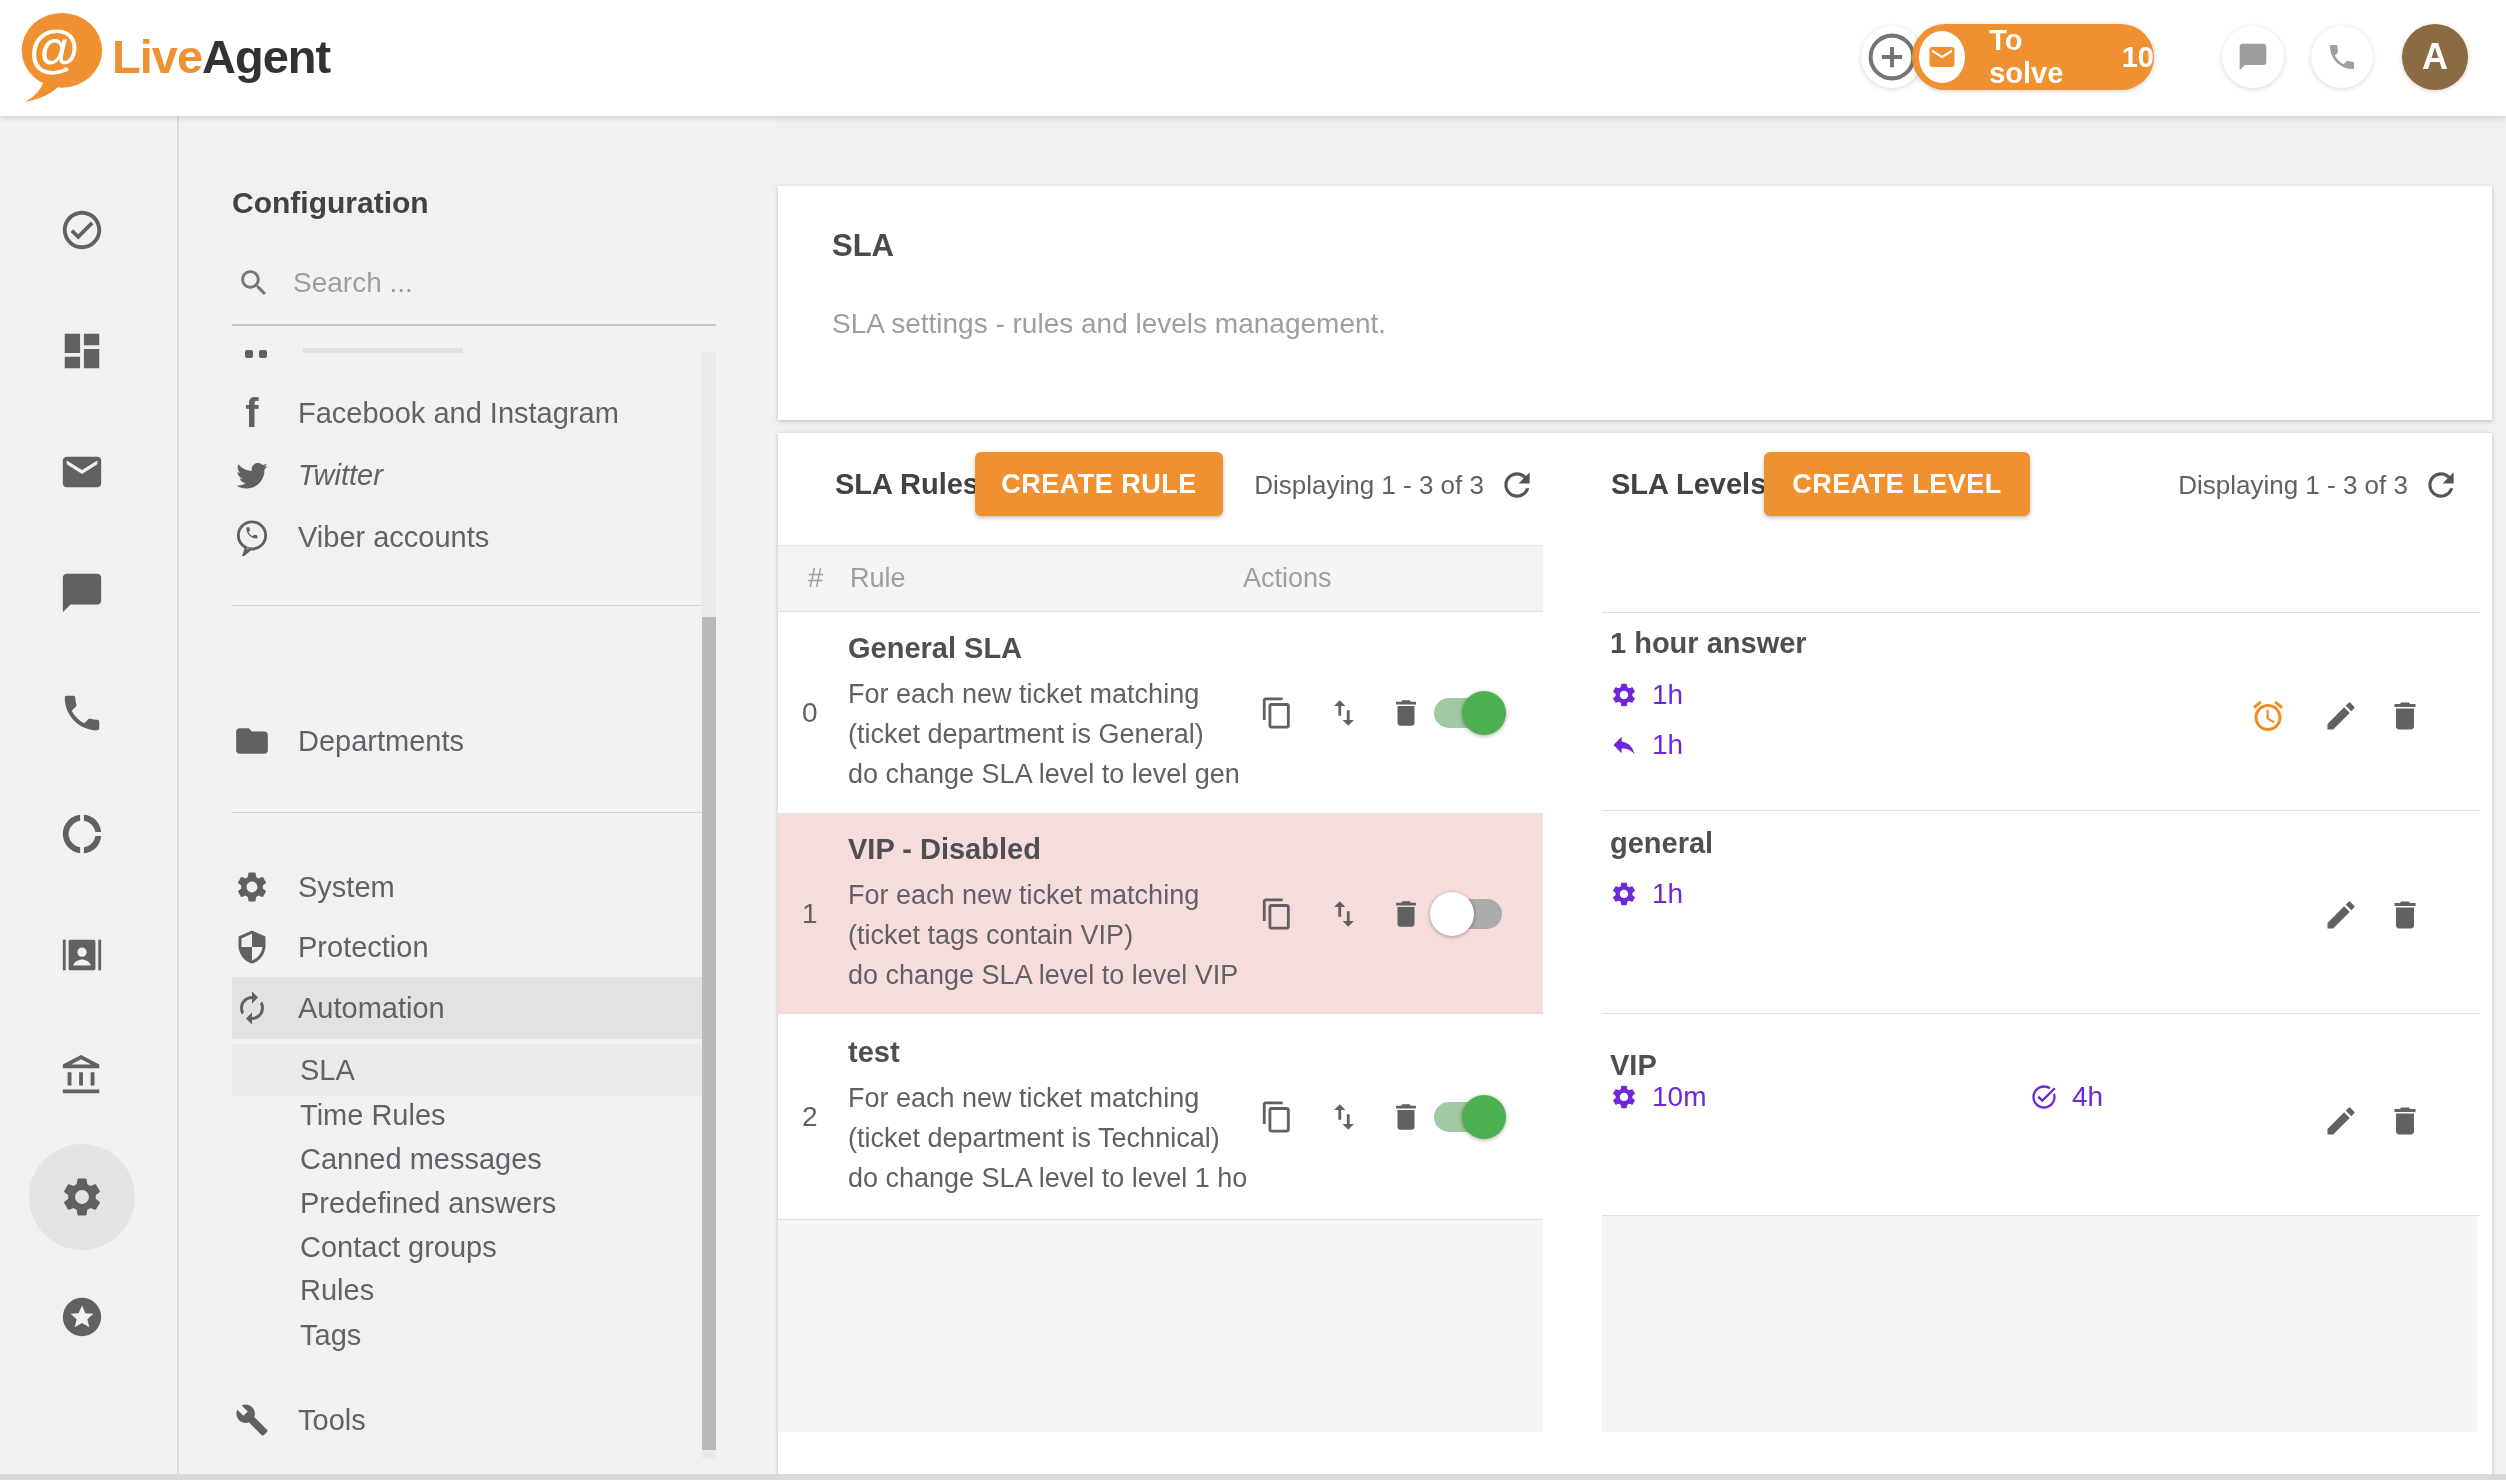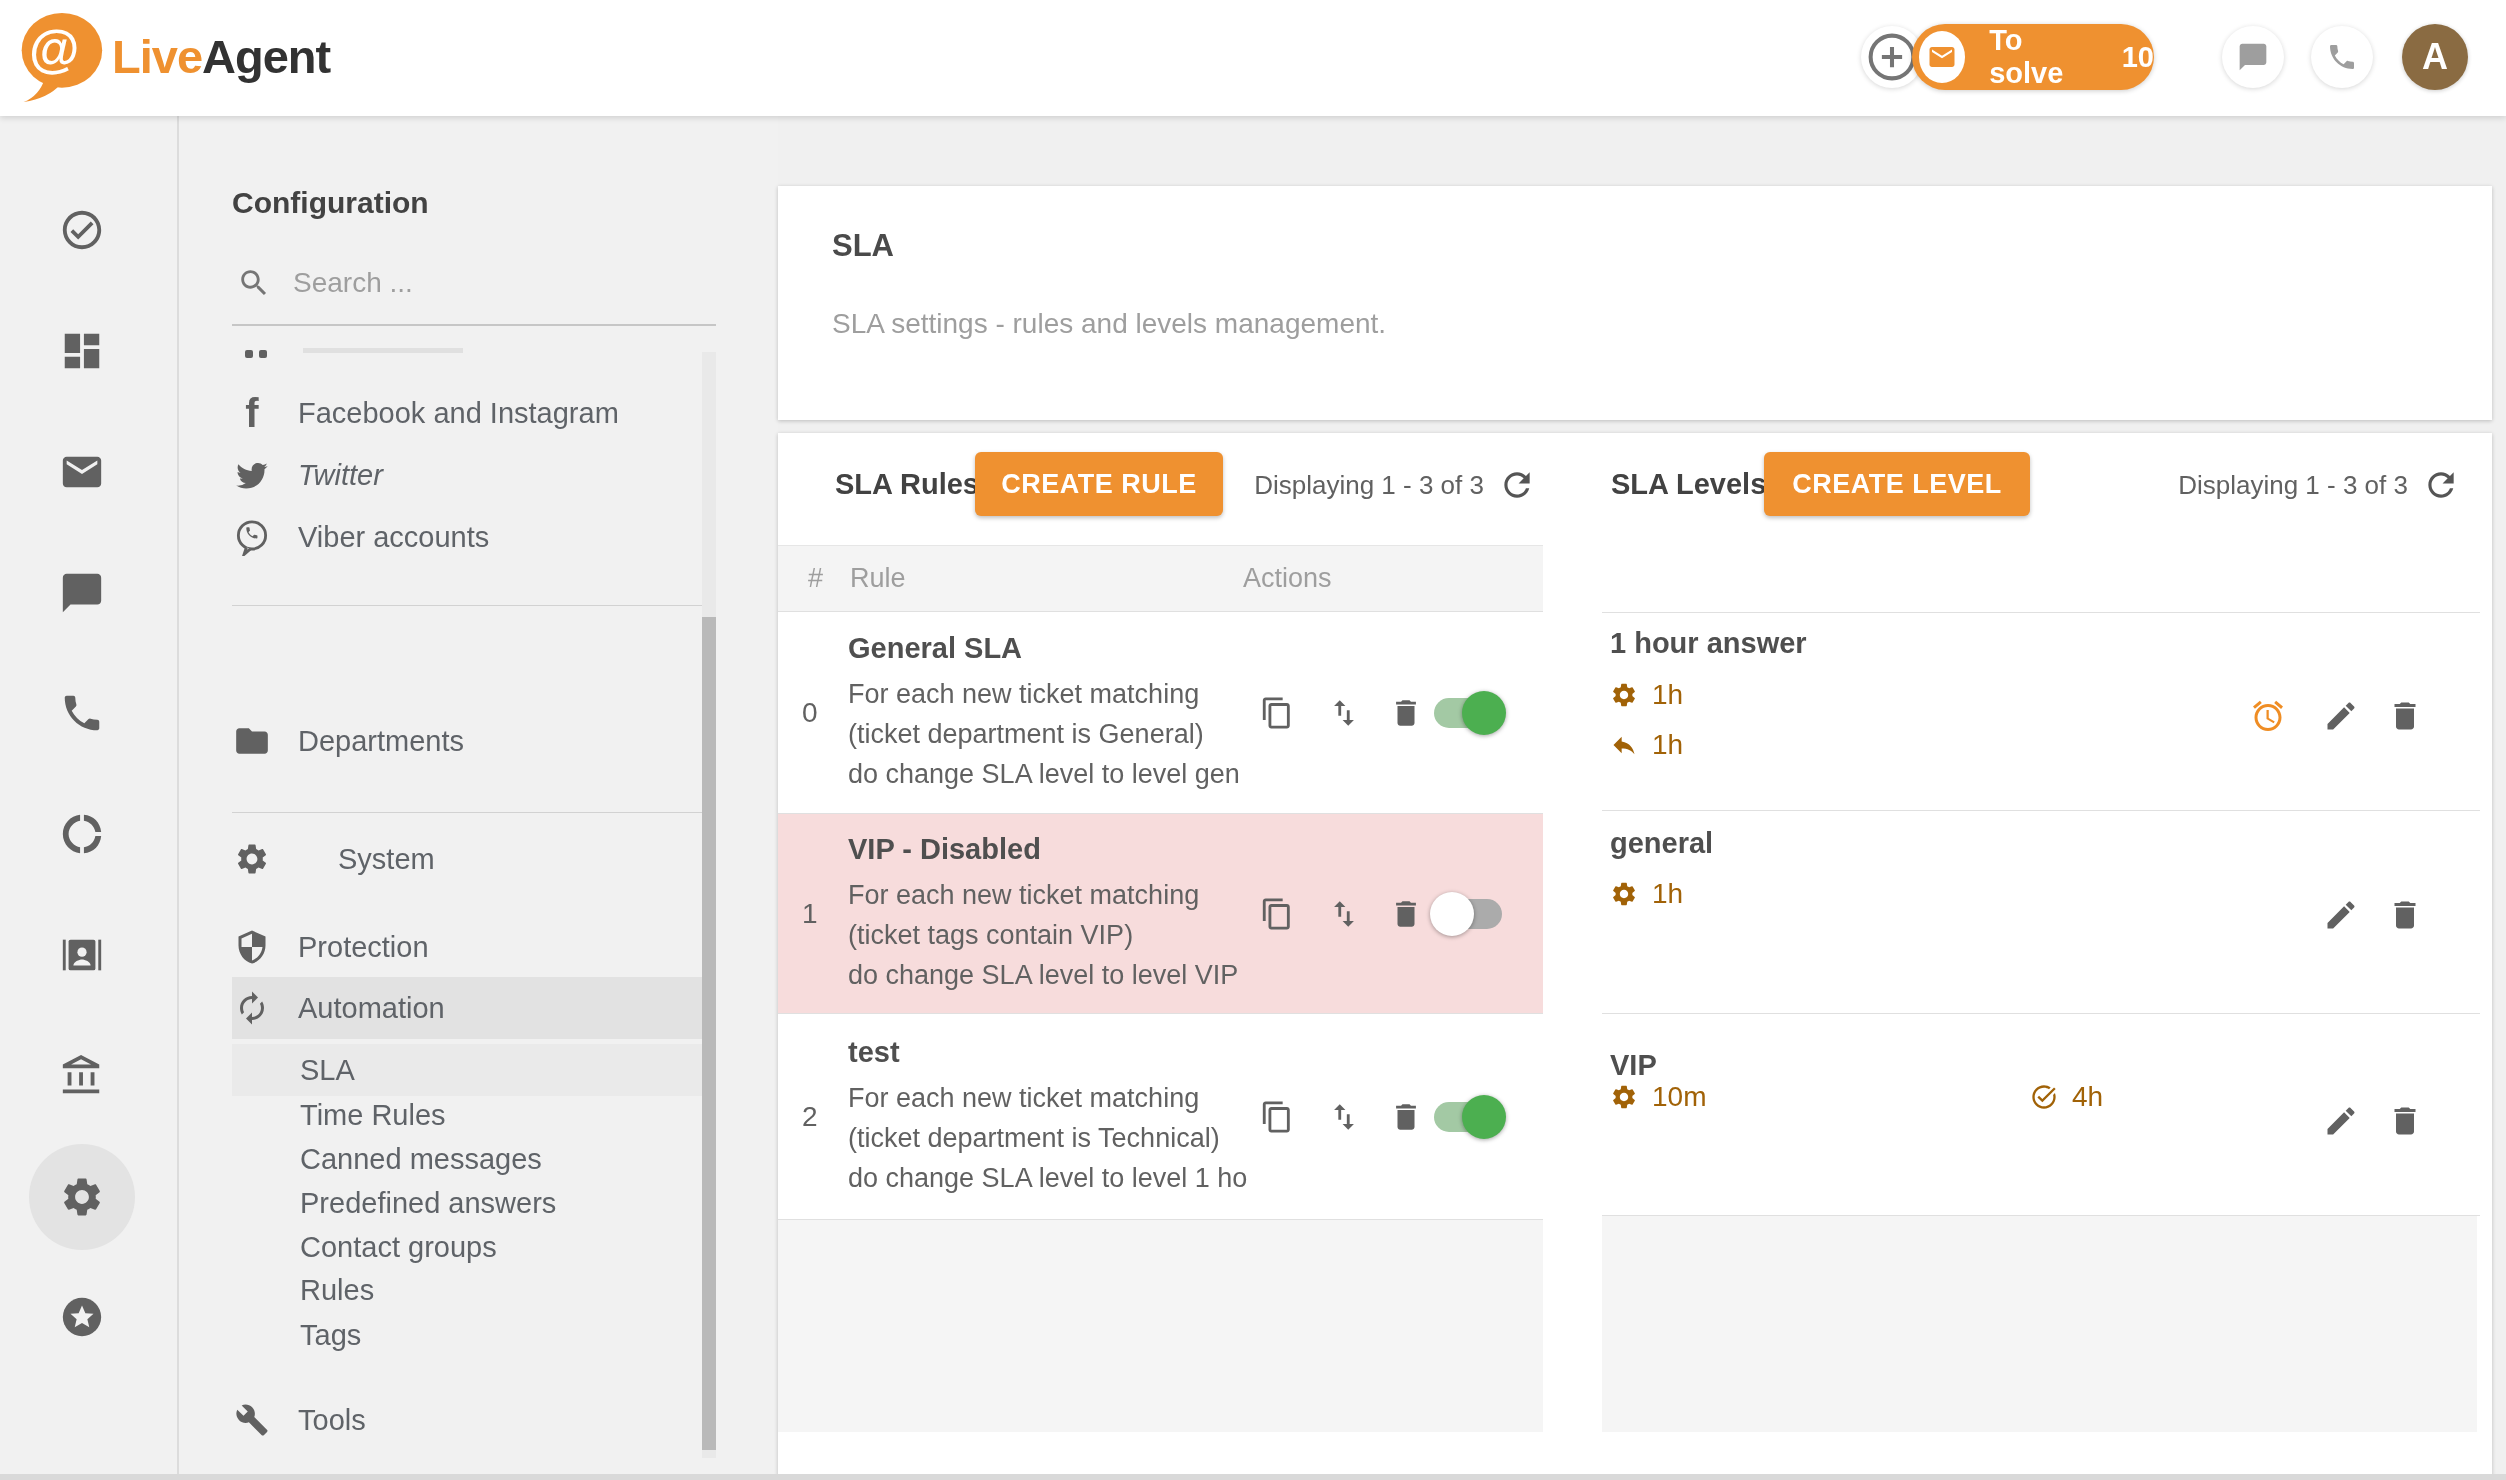--- a/index.html
+++ b/index.html
@@ -91,21 +91,21 @@
   .toggle .knob{position:absolute;top:1px;width:44px;height:44px;border-radius:50%;box-shadow:0 1px 4px rgba(0,0,0,.35);}
   .toggle.on .track{background:#a3c9a4;}
   .toggle.on .knob{left:32px;background:#4caf50;}
   .toggle.off .track{background:#ababab;}
   .toggle.off .knob{left:0;background:#fff;}
   .gray-foot-left{position:absolute;left:0;top:787px;width:765px;height:212px;background:#f5f5f5;}
   .gray-foot-right{position:absolute;left:824px;top:783px;width:875px;height:216px;background:#f5f5f5;}
 
   .lv-divider{position:absolute;left:824px;width:878px;height:1px;background:#e0e0e0;}
   .lv-title{position:absolute;left:832px;font-size:29px;font-weight:bold;color:#4f4f4f;white-space:nowrap;}
-  .chip{position:absolute;display:flex;align-items:center;color:#a16207;justify-content:space-between;}
+  .chip{position:absolute;display:flex;align-items:center;color:#6d28d9;justify-content:space-between;}
   .chip .cv{margin-left:14px;font-size:28px;}
   .lv-act{position:absolute;color:#616161;cursor:pointer;}
   .alarm{color:#ef8d24;}
 
   .bottom-strip{position:absolute;left:0;top:1474px;width:2506px;height:6px;background:#d9d9d9;}
 </style>
 </head>
 <body>
 
 <div class="app">
@@ -266,21 +266,21 @@
       <span class="ci">
         <svg width="38" height="38" viewBox="0 0 24 24" fill="#616161">
           <path d="M10 4H4c-1.1 0-1.99.9-1.99 2L2 18c0 1.1.9 2 2 2h16c1.1 0 2-.9 2-2V8c0-1.1-.9-2-2-2h-8l-2-2z"></path>
         </svg>
       </span>
       <span class="cl">Departments</span>
     </div>
 
     <div class="cfg-divider" style="top:696px;"></div>
 
-    <div class="cfg-item" style="top:712px;gap:40px;">
+    <div class="cfg-item" style="top:740px;">
       <span class="ci">
         <svg width="36" height="36" viewBox="0 0 24 24" fill="#616161">
           <path d="M19.14 12.94c.04-.3.06-.61.06-.94 0-.32-.02-.64-.07-.94l2.03-1.58c.18-.14.23-.41.12-.61l-1.92-3.32c-.12-.22-.37-.29-.59-.22l-2.39.96c-.5-.38-1.03-.7-1.62-.94l-.36-2.54c-.04-.24-.24-.41-.48-.41h-3.84c-.24 0-.43.17-.47.41l-.36 2.54c-.59.24-1.13.57-1.62.94l-2.39-.96c-.22-.08-.47 0-.59.22L2.74 8.87c-.12.21-.08.47.12.61l2.03 1.58c-.05.3-.09.63-.09.94s.02.64.07.94l-2.03 1.58c-.18.14-.23.41-.12.61l1.92 3.32c.12.22.37.29.59.22l2.39-.96c.5.38 1.03.7 1.62.94l.36 2.54c.05.24.24.41.48.41h3.84c.24 0 .44-.17.47-.41l.36-2.54c.59-.24 1.13-.56 1.62-.94l2.39.96c.22.08.47 0 .59-.22l1.92-3.32c.12-.22.07-.47-.12-.61l-2.01-1.58zM12 15.6c-1.98 0-3.6-1.62-3.6-3.6s1.62-3.6 3.6-3.6 3.6 1.62 3.6 3.6-1.62 3.6-3.6 3.6z"></path>
         </svg>
       </span>
       <span class="cl">System</span>
     </div>
     <div class="cfg-item" style="top:800px;">
       <span class="ci">
         <svg width="36" height="36" viewBox="0 0 24 24" fill="#616161">

